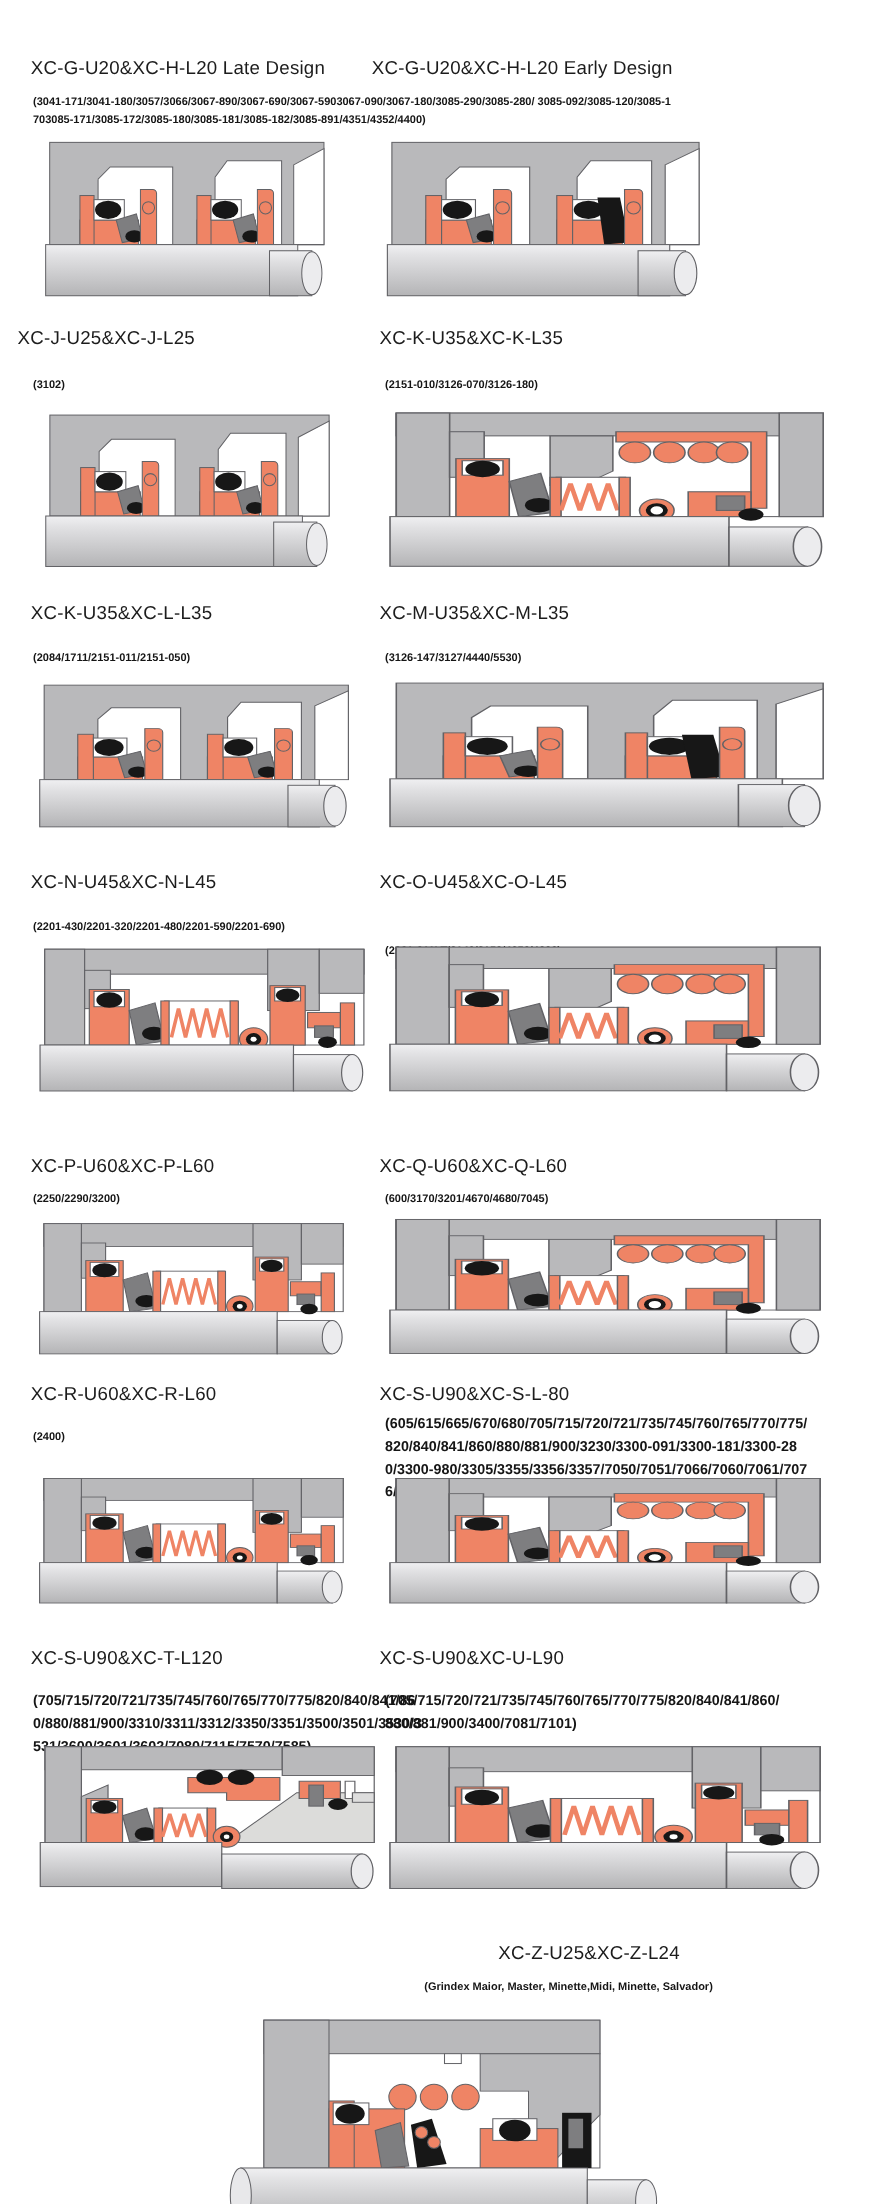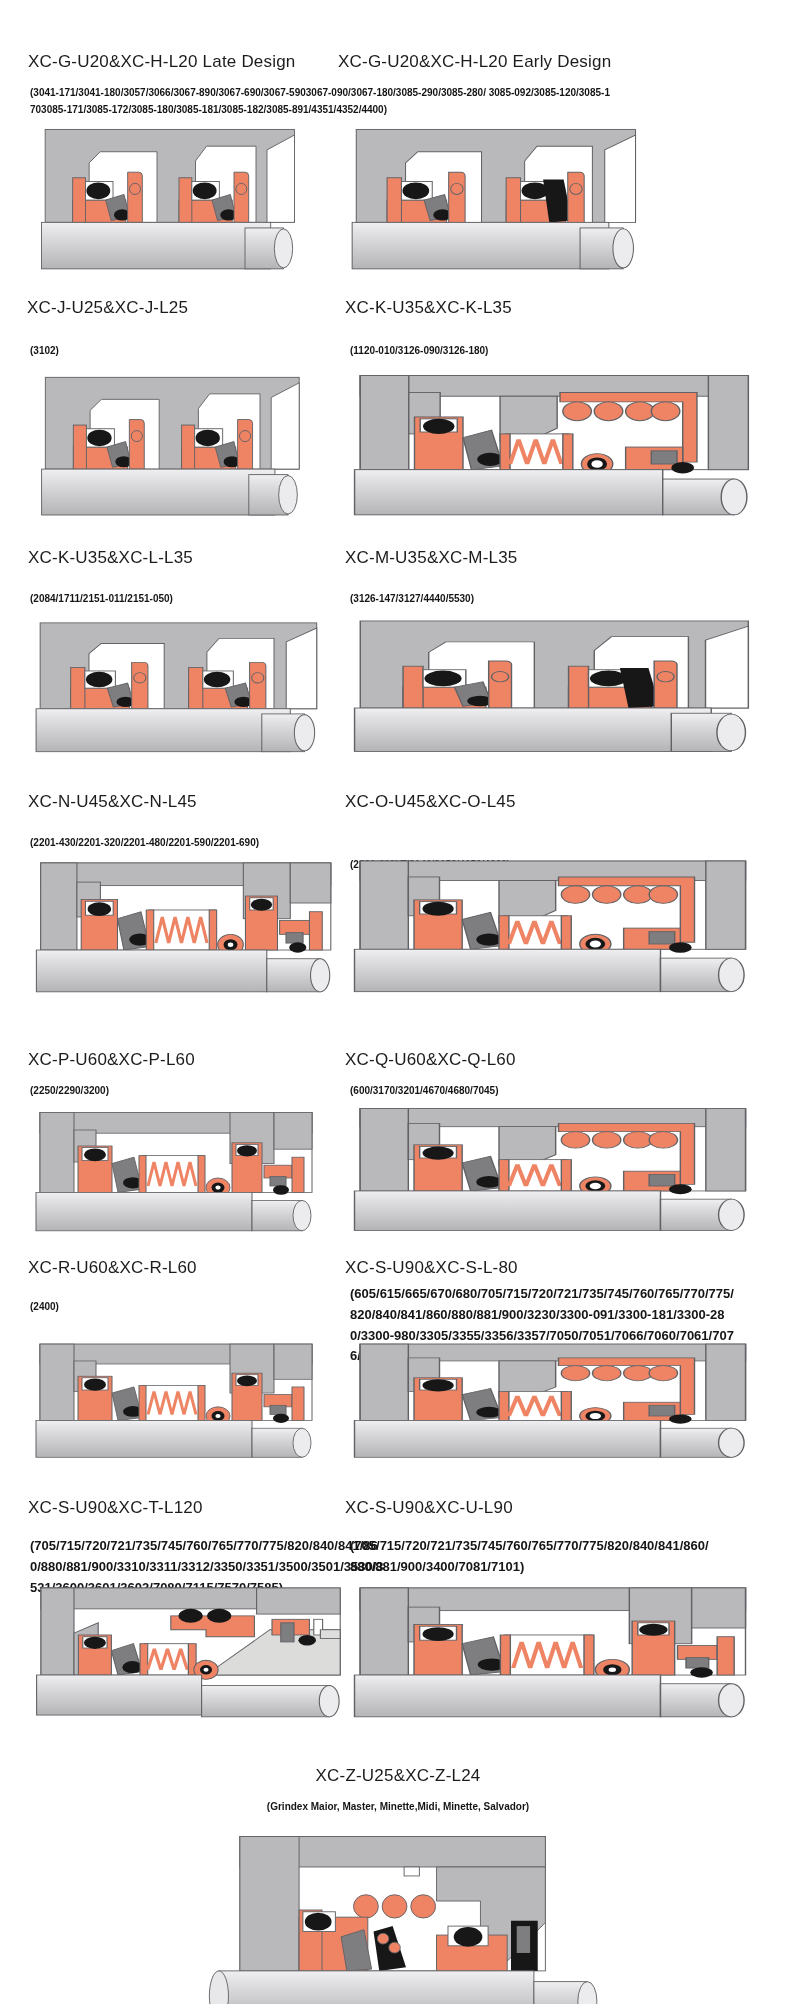--- a/index.html
+++ b/index.html
@@ -2,21 +2,21 @@
 <html><head>
 <meta charset="utf-8">
 <style>
   html,body{margin:0;padding:0;background:#ffffff;}
   #page{position:relative;width:796px;height:2004px;background:#ffffff;
         font-family:"Liberation Sans",sans-serif;overflow:hidden;margin-top:36px;}
   .t{position:absolute;font-size:17px;color:#1c1c1c;letter-spacing:.2px;
      white-space:nowrap;font-weight:400;}
   .s{position:absolute;font-size:10px;color:#151515;line-height:1.7;word-break:break-all;font-weight:bold;}
   .s9{font-size:13px;line-height:1.6;}
-  .ctr{text-align:center;white-space:normal;}
+  .ctr{text-align:right;white-space:normal;}
   .d{position:absolute;}
   .d svg{display:block;width:100%;height:100%;}
 </style>
 </head>
 <body>
 
 <div id="page">
 
   <div class="t" style="left:28px;top:16px">XC-G-U20&amp;XC-H-L20 Late Design</div>
   <div class="t" style="left:338px;top:16px">XC-G-U20&amp;XC-H-L20 Early Design</div>
@@ -76,24 +76,24 @@
   <polygon points="76,62 96,62 104,106 82,108" fill="#171717"></polygon>
   <path d="M100,54 h12 a4 4 0 0 1 4 4 v50 h-16 z" fill="#ef8465" stroke="#626266" stroke-width="1"></path>
   <circle cx="108" cy="72" r="6" fill="#ef8465" stroke="#626266" stroke-width="1"></circle>
   </g>
   <rect x="6" y="108" width="250" height="50" fill="url(#shaftG)" stroke="#626266" stroke-width="1"></rect>
   <rect x="228" y="114" width="42" height="44" fill="url(#shaftG)" stroke="#626266" stroke-width="1"></rect>
   <ellipse cx="270" cy="136" rx="10" ry="21" fill="#ececee" stroke="#626266" stroke-width="1"></ellipse>
       </svg>
     </div>
 
-  <div class="t" style="left:27px;top:262px">XC-J-U25&amp;XC-J-L25</div>
+  <div class="t" style="left:16px;top:262px">XC-J-U25&amp;XC-J-L25</div>
   <div class="t" style="left:345px;top:262px">XC-K-U35&amp;XC-K-L35</div>
   <div class="s" style="left:30px;top:306px;width:220px">(3102)</div>
-  <div class="s" style="left:350px;top:306px;width:300px">(1120-010/3126-090/3126-180)</div>
+  <div class="s" style="left:350px;top:306px;width:300px">(2151-010/3126-070/3126-180)</div>
   <div class="d" style="left:36px;top:334px;width:280px;height:156px">
       <svg viewBox="0 0 300 170" preserveAspectRatio="none">
         <rect x="10" y="8" width="272" height="100" fill="#b9b9bb" stroke="#626266" stroke-width="1"></rect>
   <polygon points="252,30 282,14 282,108 252,108" fill="#fff" stroke="#626266" stroke-width="1"></polygon>
   <polygon points="70,32 132,32 132,108 58,108 58,44" fill="#fff" stroke="#626266" stroke-width="1"></polygon>
   <polygon points="186,26 240,26 240,108 174,108 174,42" fill="#fff" stroke="#626266" stroke-width="1"></polygon>
   <g transform="translate(0,0)">
   <rect x="40" y="84" width="58" height="24" fill="#ef8465" stroke="#626266" stroke-width="1"></rect>
   <rect x="40" y="60" width="14" height="48" fill="#ef8465" stroke="#626266" stroke-width="1"></rect>
   <rect x="54" y="64" width="30" height="20" fill="#fff" stroke="#626266" stroke-width="1"></rect>

